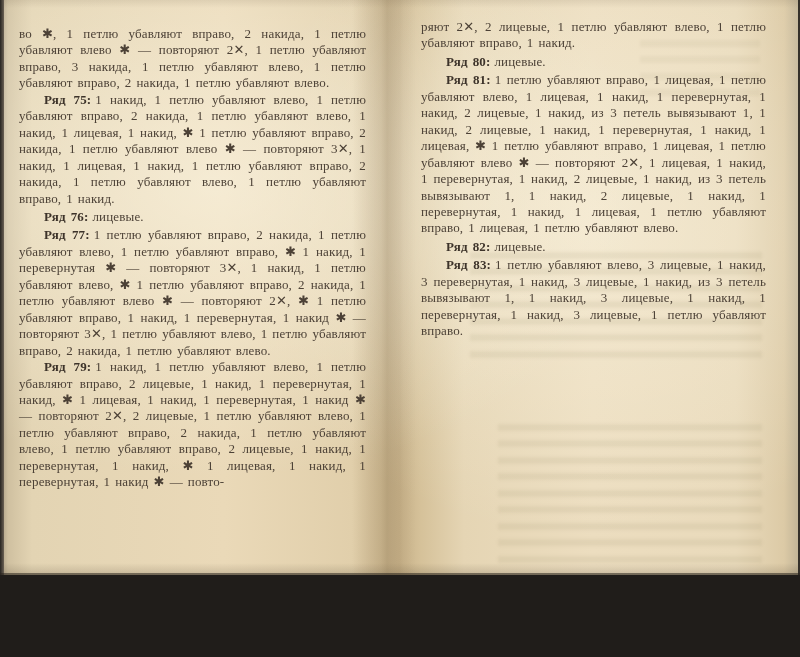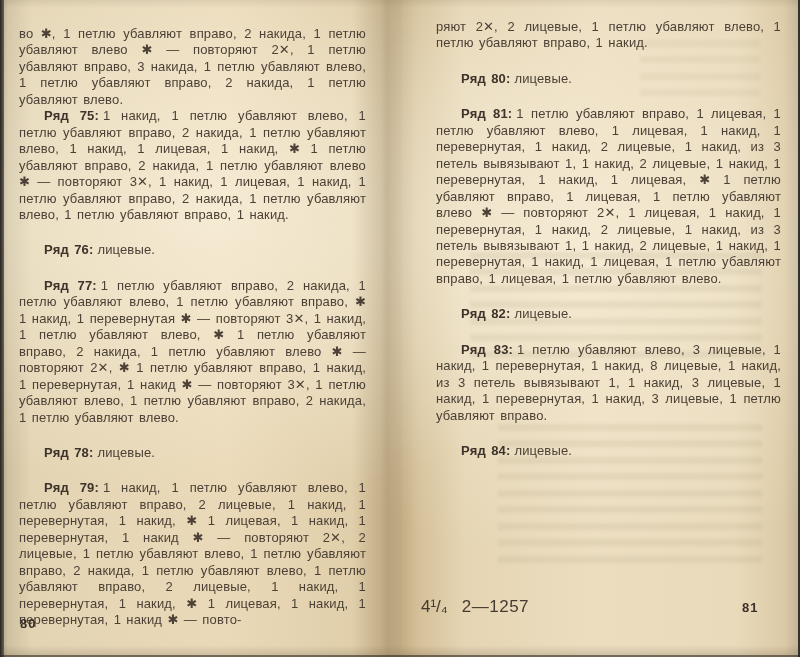--- a/index.html
+++ b/index.html
@@ -1,33 +1,33 @@
 <!DOCTYPE html>
 <html><head>
 <meta charset="utf-8">
 <style>
   html,body{margin:0;padding:0;background:#201d1a;}
   .scan{
-    position:relative;width:800px;height:657px;overflow:hidden;
-    font-family:Liberation Sans, sans-serif;
+    position:relative;width:800px;height:575px;overflow:hidden;
+    font-family:Liberation Serif, serif;
     color:#4c4136;
     background:
       linear-gradient(180deg, rgba(80,65,45,0.10) 0, rgba(80,65,45,0) 8px),
       linear-gradient(0deg, rgba(70,58,40,0.20) 0, rgba(70,58,40,0) 12px),
       radial-gradient(ellipse 620px 420px at 27% 32%, rgba(255,250,234,0.55), rgba(255,250,234,0) 70%),
       radial-gradient(ellipse 520px 460px at 74% 38%, rgba(255,250,234,0.42), rgba(255,250,234,0) 70%),
       linear-gradient(90deg,#a79b84 0,#cfc0a0 1%,#e3d4b3 4%,#ead9b8 28%,#e1cfab 44%,#d2bd95 48%,#c7b189 50%,#d5c199 52.5%,#e5d5b4 58%,#ecddbf 74%,#e9dabb 92%,#dccaa6 98%,#bfb296 100%);
   }
   .col{position:absolute;text-align:justify;font-size:13px;line-height:16.45px;
        letter-spacing:0.15px;word-spacing:1.6px;}
   .col-left{left:19px;top:26px;width:347px;}
-  .col-right{left:436px;top:19px;width:345px;}
+  .col-right{left:421px;top:19px;width:345px;}
   .col p{margin:0;}
   .col p.indent{text-indent:25px;}
-  .col p.head{margin:19px 0;}
+  .col p.head{margin:2px 0;}
   .lead{font-weight:bold;color:#3d332a;}
   .lead:not(:empty){padding-right:4px;}
   .pn{position:absolute;font-weight:bold;font-size:13px;color:#3b3128;letter-spacing:1px;}
   .pn-left{left:20px;top:588px;margin-top:28px;}
   .pn-right{left:742px;top:600px;}
   .sig{position:absolute;left:421px;top:597px;font-size:17px;color:#453b30;}
   .sig .code{margin-left:14px;letter-spacing:0.5px;}
   .edge-l{position:absolute;left:0;top:0;width:4px;height:100%;
           background:linear-gradient(90deg,#262421,#6b6154);}
   .edge-r{position:absolute;right:0;top:0;width:2px;height:100%;background:#34302a;}
@@ -47,31 +47,29 @@
   <div class="gutter"></div>
   <div class="ghost g1"></div>
   <div class="ghost g2"></div>
   <div class="ghost g3"></div>
 
   <div class="col col-left">
     <p><span class="lead"></span><span>во ✱, 1 петлю убавляют вправо, 2 накида, 1 петлю убавляют влево ✱ — повторяют 2✕, 1 петлю убавляют вправо, 3 накида, 1 петлю убавляют влево, 1 петлю убавляют вправо, 2 накида, 1 петлю убавляют влево.</span></p>
     <p class="indent"><span class="lead">Ряд 75:</span><span>1 накид, 1 петлю убавляют влево, 1 петлю убавляют вправо, 2 накида, 1 петлю убавляют влево, 1 накид, 1 лицевая, 1 накид, ✱ 1 петлю убавляют вправо, 2 накида, 1 петлю убавляют влево ✱ — повторяют 3✕, 1 накид, 1 лицевая, 1 накид, 1 петлю убавляют вправо, 2 накида, 1 петлю убавляют влево, 1 петлю убавляют вправо, 1 накид.</span></p>
     <p class="indent head"><span class="lead">Ряд 76:</span><span>лицевые.</span></p>
     <p class="indent"><span class="lead">Ряд 77:</span><span>1 петлю убавляют вправо, 2 накида, 1 петлю убавляют влево, 1 петлю убавляют вправо, ✱ 1 накид, 1 перевернутая ✱ — повторяют 3✕, 1 накид, 1 петлю убавляют влево, ✱ 1 петлю убавляют вправо, 2 накида, 1 петлю убавляют влево ✱ — повторяют 2✕, ✱ 1 петлю убавляют вправо, 1 накид, 1 перевернутая, 1 накид ✱ — повторяют 3✕, 1 петлю убавляют влево, 1 петлю убавляют вправо, 2 накида, 1 петлю убавляют влево.</span></p>
-    <p class="indent head"><span class="lead">Ряд 78:</span><span>лицевые.</span></p>
     <p class="indent"><span class="lead">Ряд 79:</span><span>1 накид, 1 петлю убавляют влево, 1 петлю убавляют вправо, 2 лицевые, 1 накид, 1 перевернутая, 1 накид, ✱ 1 лицевая, 1 накид, 1 перевернутая, 1 накид ✱ — повторяют 2✕, 2 лицевые, 1 петлю убавляют влево, 1 петлю убавляют вправо, 2 накида, 1 петлю убавляют влево, 1 петлю убавляют вправо, 2 лицевые, 1 накид, 1 перевернутая, 1 накид, ✱ 1 лицевая, 1 накид, 1 перевернутая, 1 накид ✱ — повто-</span></p>
   </div>
 
   <div class="col col-right">
     <p><span class="lead"></span><span>ряют 2✕, 2 лицевые, 1 петлю убавляют влево, 1 петлю убавляют вправо, 1 накид.</span></p>
     <p class="indent head"><span class="lead">Ряд 80:</span><span>лицевые.</span></p>
     <p class="indent"><span class="lead">Ряд 81:</span><span>1 петлю убавляют вправо, 1 лицевая, 1 петлю убавляют влево, 1 лицевая, 1 накид, 1 перевернутая, 1 накид, 2 лицевые, 1 накид, из 3 петель вывязывают 1, 1 накид, 2 лицевые, 1 накид, 1 перевернутая, 1 накид, 1 лицевая, ✱ 1 петлю убавляют вправо, 1 лицевая, 1 петлю убавляют влево ✱ — повторяют 2✕, 1 лицевая, 1 накид, 1 перевернутая, 1 накид, 2 лицевые, 1 накид, из 3 петель вывязывают 1, 1 накид, 2 лицевые, 1 накид, 1 перевернутая, 1 накид, 1 лицевая, 1 петлю убавляют вправо, 1 лицевая, 1 петлю убавляют влево.</span></p>
     <p class="indent head"><span class="lead">Ряд 82:</span><span>лицевые.</span></p>
-    <p class="indent"><span class="lead">Ряд 83:</span><span>1 петлю убавляют влево, 3 лицевые, 1 накид, 1 перевернутая, 1 накид, 8 лицевые, 1 накид, из 3 петель вывязывают 1, 1 накид, 3 лицевые, 1 накид, 1 перевернутая, 1 накид, 3 лицевые, 1 петлю убавляют вправо.</span></p>
-    <p class="indent head"><span class="lead">Ряд 84:</span><span>лицевые.</span></p>
+    <p class="indent"><span class="lead">Ряд 83:</span><span>1 петлю убавляют влево, 3 лицевые, 1 накид, 3 перевернутая, 1 накид, 3 лицевые, 1 накид, из 3 петель вывязывают 1, 1 накид, 3 лицевые, 1 накид, 1 перевернутая, 1 накид, 3 лицевые, 1 петлю убавляют вправо.</span></p>
   </div>
 
   <div class="pn pn-left">80</div>
   <div class="sig"><span>4¹/₄</span><span class="code">2—1257</span></div>
   <div class="pn pn-right">81</div>
 
   <div class="edge-l"></div>
   <div class="edge-r"></div>
   <div class="edge-b"></div>
 </div>

